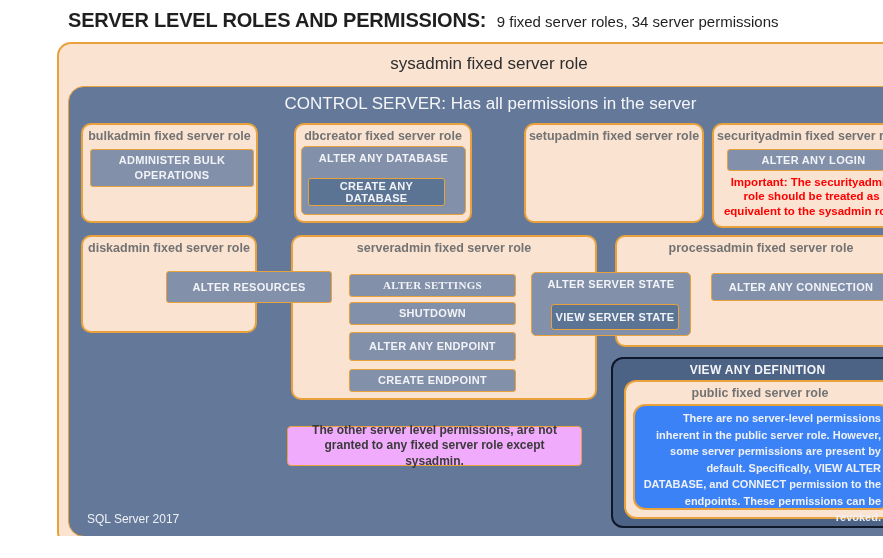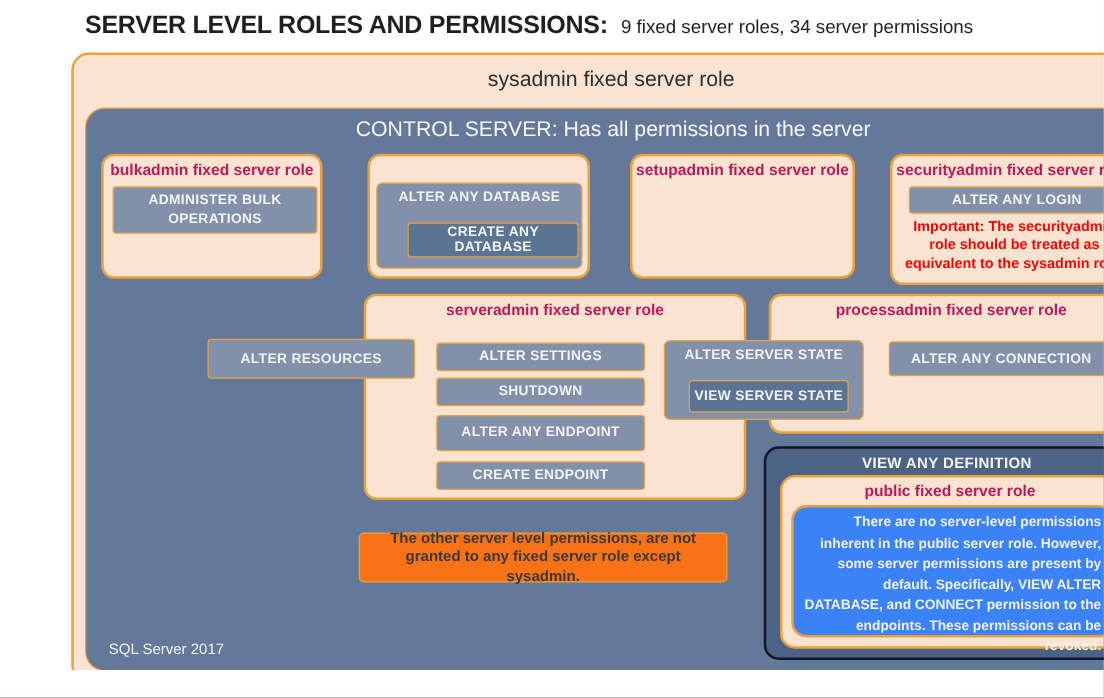--- a/index.html
+++ b/index.html
@@ -80,21 +80,21 @@
     border: 2px solid #e9a23b;
     border-radius: 10px;
   }
   .role-header {
     position: absolute;
     left: 0; top: 4px;
     width: 100%;
     text-align: center;
     font-size: 12.5px;
     font-weight: bold;
-    color: #be185d;
+    color: #737373;
     white-space: nowrap;
   }
 
   
   .perm-btn {
     position: absolute;
     background: #8290aa;
     border: 1.5px solid #e9a23b;
     border-radius: 3px;
     color: #f2f3f7;
@@ -189,21 +189,21 @@
     line-height: 1.5;
     text-align: right;
     padding: 4px 8px;
   }
 
   
   .note-box {
     position: absolute;
     left: 218px; top: 339px;
     width: 295px; height: 40px;
-    background: #f97316;
+    background: #f0abfc;
     border: 1.5px solid #e9a23b;
     border-radius: 4px;
     display: flex;
     align-items: center;
     justify-content: center;
     text-align: center;
     font-size: 12px;
     font-weight: bold;
     color: #3a3a3a;
     line-height: 1.3;
@@ -233,40 +233,44 @@
 
   <div class="abs control-box">
     <div class="control-header">CONTROL SERVER: Has all permissions in the server</div>
 
     <div class="role-box" style="left:12px; top:36px; width:177px; height:100px;">
       <div class="role-header">bulkadmin fixed server role</div>
       <div class="perm-btn" style="left:7px; top:24px; width:164px; height:38px;">ADMINISTER BULK OPERATIONS</div>
     </div>
 
     <div class="role-box" style="left:225px; top:36px; width:178px; height:100px;">
+      <div class="role-header">dbcreator fixed server role</div>
       <div class="perm-group" style="left:5px; top:21px; width:165px; height:69px;">
         <div class="group-label">ALTER ANY DATABASE</div>
-        <div class="perm-nested" style="left:24px; top:31px; width:137px; height:28px;">CREATE ANY DATABASE</div>
+        <div class="perm-nested" style="left:6px; top:31px; width:137px; height:28px;">CREATE ANY DATABASE</div>
       </div>
     </div>
 
-    <div class="role-box" style="left:435px; top:36px; width:180px; height:100px;">
+    <div class="role-box" style="left:455px; top:36px; width:180px; height:100px;">
       <div class="role-header">setupadmin fixed server role</div>
     </div>
 
     <div class="role-box" style="left:643px; top:36px; width:195px; height:105px;">
       <div class="role-header">securityadmin fixed server role</div>
       <div class="perm-btn" style="left:13px; top:24px; width:173px; height:22px;text-align:center;">ALTER ANY LOGIN</div>
       <div class="warning-text">Important: The securityadmin role should be treated as equivalent to the sysadmin role.</div>
     </div>
 
+    <div class="role-box" style="left:12px; top:148px; width:176px; height:98px;">
+      <div class="role-header">diskadmin fixed server role</div>
+    </div>
 
     <div class="role-box" style="left:222px; top:148px; width:306px; height:165px;">
       <div class="role-header">serveradmin fixed server role</div>
-      <div class="perm-btn" style="left:56px; top:37px; width:167px; height:23px;">ALTER SETTINGS</div>
+      <div class="perm-btn" style="left:56px; top:37px; width:167px; height:23px;font-family:Liberation Serif, serif;">ALTER SETTINGS</div>
       <div class="perm-btn" style="left:56px; top:65px; width:167px; height:23px;">SHUTDOWN</div>
       <div class="perm-btn" style="left:56px; top:95px; width:167px; height:29px;">ALTER ANY ENDPOINT</div>
       <div class="perm-btn" style="left:56px; top:132px; width:167px; height:23px;">CREATE ENDPOINT</div>
     </div>
 
     <div class="role-box" style="left:546px; top:148px; width:292px; height:112px;">
       <div class="role-header">processadmin fixed server role</div>
       <div class="perm-btn" style="left:94px; top:36px; width:180px; height:28px;">ALTER ANY CONNECTION</div>
     </div>
 

